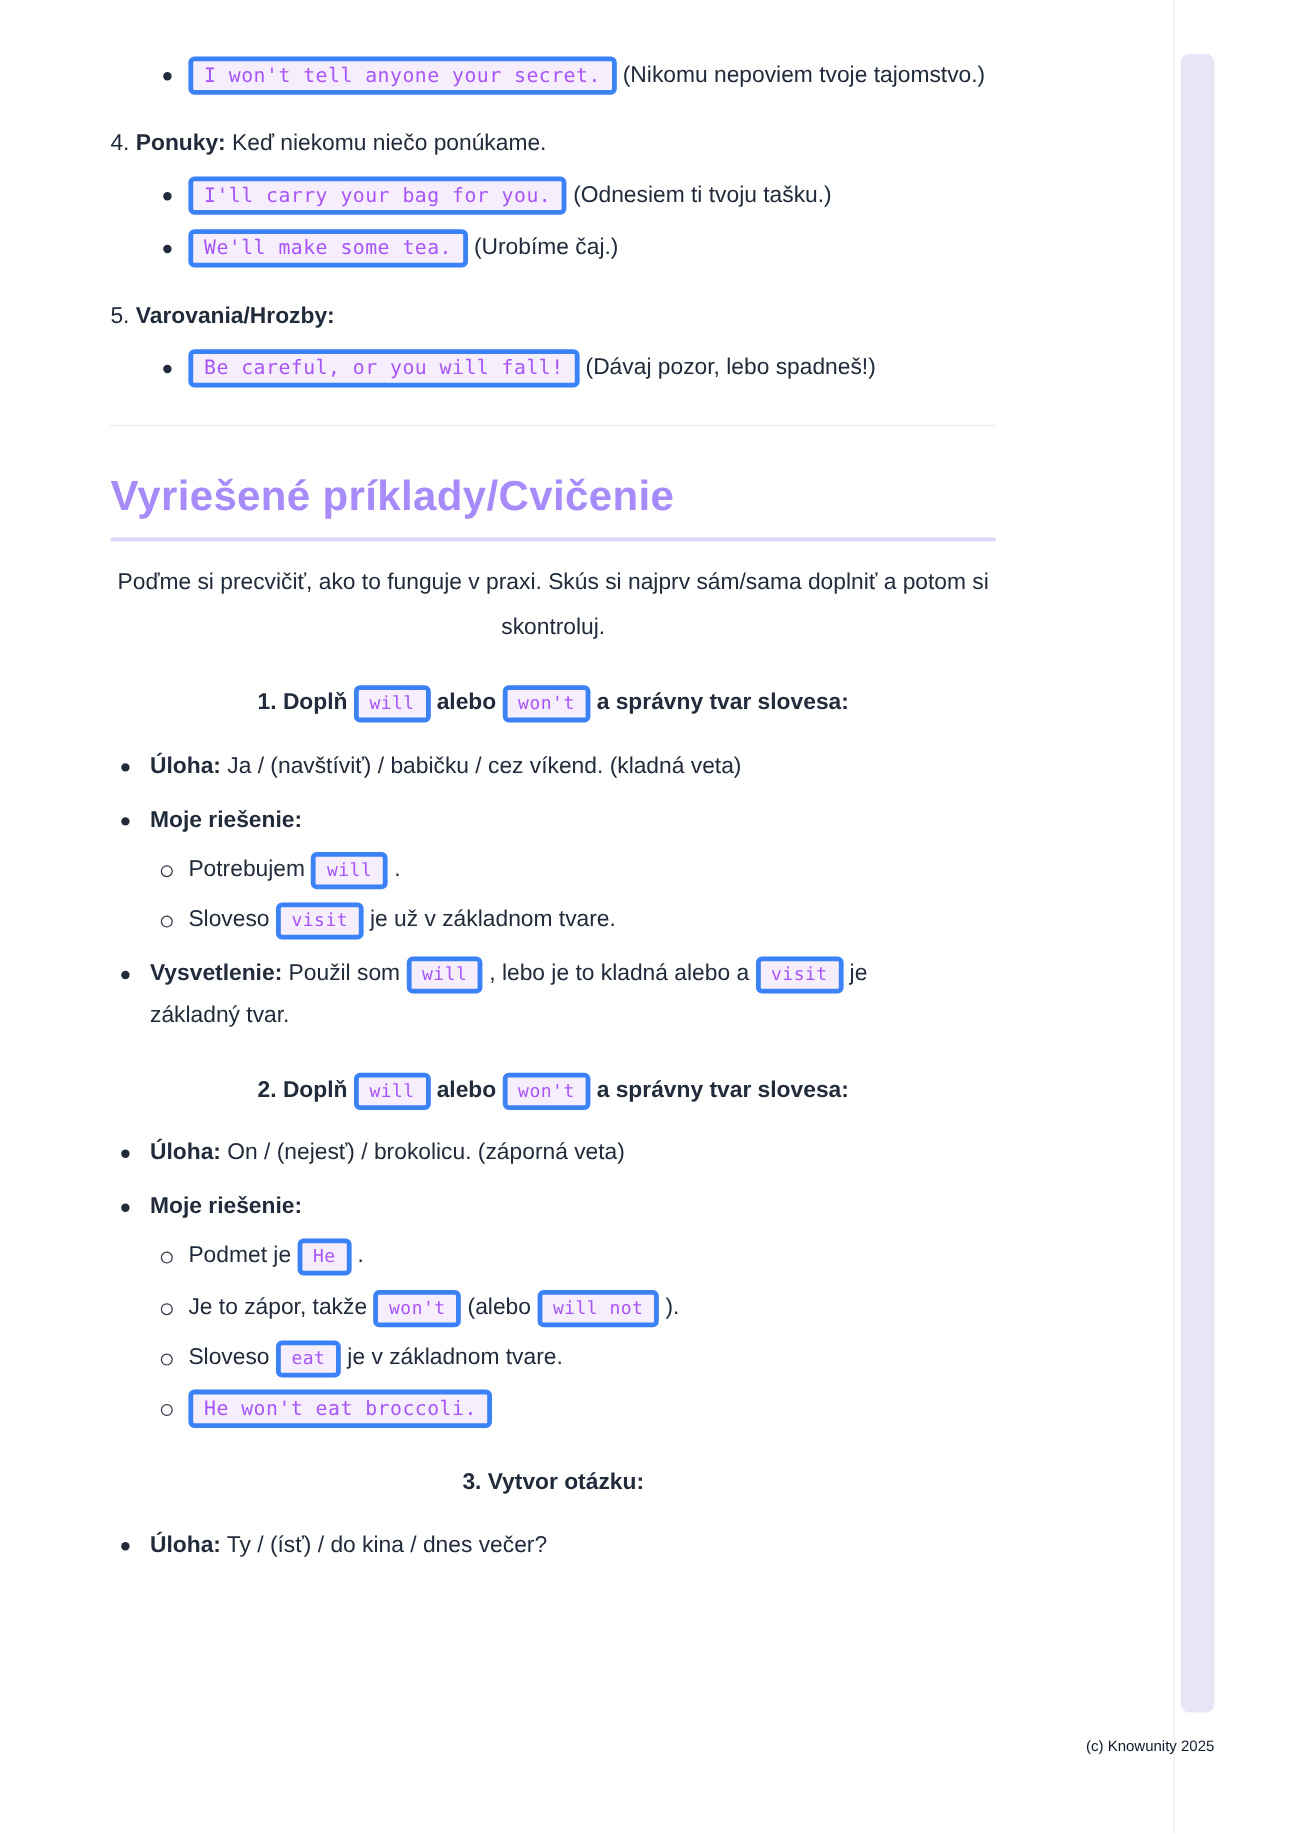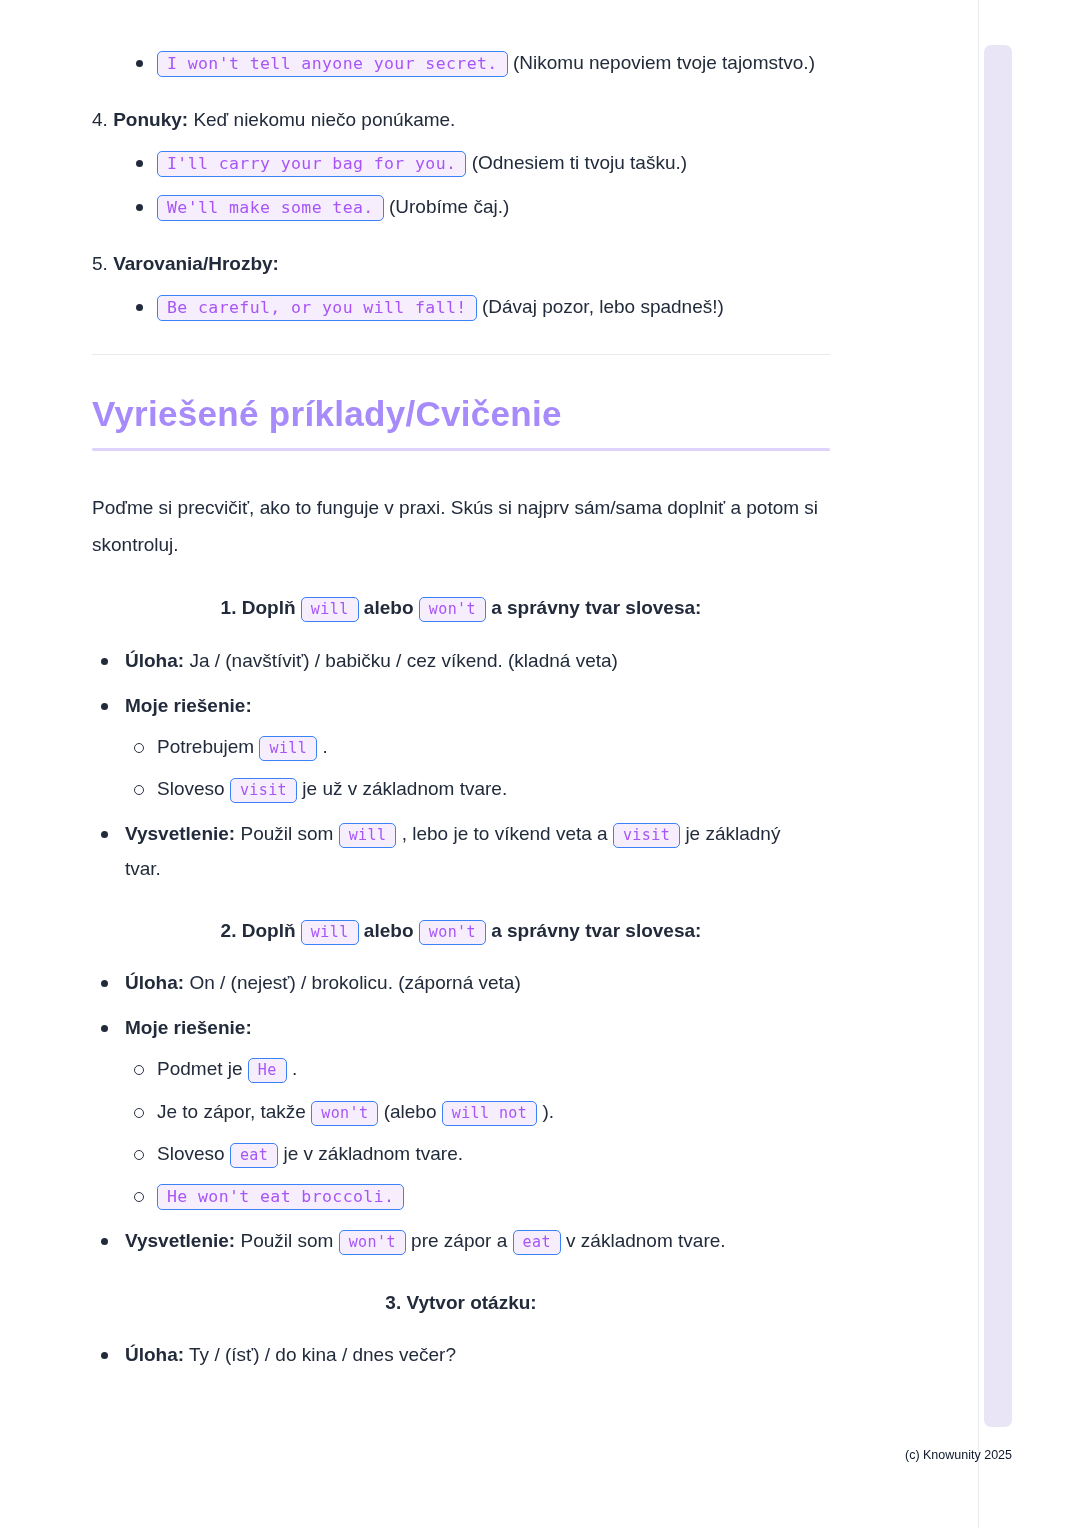--- a/index.html
+++ b/index.html
@@ -27,21 +27,21 @@
   .sec-head { font-size:19px; line-height:1.7; margin:24px 0 10px; }
 
   .divider { border:0; border-top:1px solid #e7e9ee; margin-top:30px; }
 
   h1 {
     margin-top:38px; font-size:35px; line-height:1.2;
     font-weight:bold; color:#a78bfa; letter-spacing:0.3px;
   }
   .title-underline { height:3px; background:#ddd3fb; margin-top:13px; border-radius:2px; }
 
-  .intro { margin-top:38px; font-size:19px; line-height:1.95; }
+  .intro { margin-top:16px; font-size:19px; line-height:1.95;text-align:center; }
 
   .ex-title { margin-top:28px; font-size:19px; font-weight:bold; line-height:1.8;text-align:center; }
 
   .list-l1 { margin-top:18px; }
   .list-l1 > li {
     position:relative; padding-left:33px;
     font-size:19px; line-height:1.8; margin-bottom:11px;
   }
   .list-l1 > li::before {
     content:""; position:absolute; left:9px; top:14px;
@@ -57,21 +57,21 @@
     content:""; position:absolute; left:9px; top:13px;
     width:8px; height:8px; border-radius:50%;
     border:1.5px solid #2b3446; background:transparent;
   }
 
   .chip {
     font-family:"DejaVu Sans Mono","Liberation Mono",monospace;
     font-weight:normal;
     font-size:15px; letter-spacing:0.4px;
     color:#a855f7; background:#f6eefd;
-    border:1px solid #3b82f6; border-radius:5px;
+    border:4px solid #3b82f6; border-radius:5px;
     padding:2px 9px 3px; white-space:nowrap;
   }
   .chip-lg { font-size:16.5px; }
 
   b { font-weight:bold;text-align:center; }
   .explain-li { max-width:702px; }
 
   .footer {
     position:absolute; right:68px; bottom:66px;
     font-size:12.5px; color:#0f172a;
@@ -156,21 +156,21 @@
           <span>Sloveso</span>
           <span class="chip">visit</span>
           <span>je už v základnom tvare.</span>
         </li>
       </ul>
     </li>
     <li class="explain-li">
       <b>Vysvetlenie:</b>
       <span>Použil som</span>
       <span class="chip">will</span>
-      <span>, lebo je to víkend veta a</span>
+      <span>, lebo je to kladná alebo a</span>
       <span class="chip">visit</span>
       <span>je základný tvar.</span>
     </li>
   </ul>
 
   <p class="ex-title">
     <span>2.</span>
     <span>Doplň</span>
     <span class="chip">will</span>
     <span>alebo</span>
@@ -200,28 +200,20 @@
         <li>
           <span>Sloveso</span>
           <span class="chip">eat</span>
           <span>je v základnom tvare.</span>
         </li>
         <li>
           <span class="chip chip-lg">He won't eat broccoli.</span>
         </li>
       </ul>
     </li>
-    <li class="explain-li">
-      <b>Vysvetlenie:</b>
-      <span>Použil som</span>
-      <span class="chip">won't</span>
-      <span>pre zápor a</span>
-      <span class="chip">eat</span>
-      <span>v základnom tvare.</span>
-    </li>
   </ul>
 
   <p class="ex-title">
     <span>3.</span>
     <span>Vytvor otázku:</span>
   </p>
   <ul class="list-l1">
     <li>
       <b>Úloha:</b>
       <span>Ty / (ísť) / do kina / dnes večer?</span>

